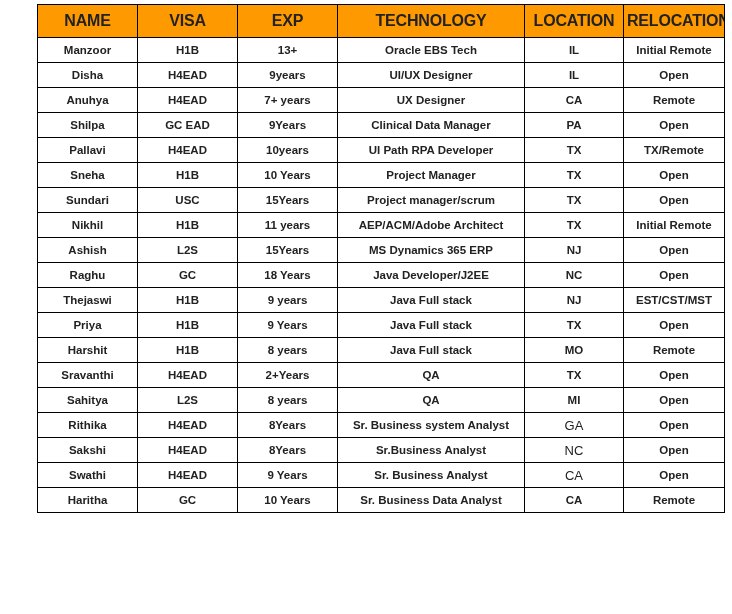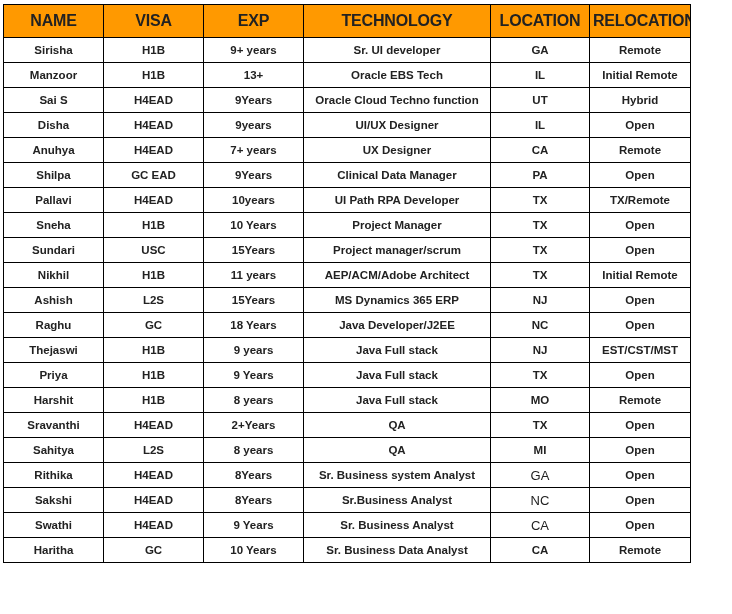--- a/index.html
+++ b/index.html
@@ -1,19 +1,19 @@
 <!DOCTYPE html>
 <html><head>
 <meta charset="utf-8">
 <style>
   html, body { margin: 0; padding: 0; background: #ffffff; }
   body { width: 732px; height: 614px; overflow: hidden; position: relative;
          font-family: "Liberation Sans", "DejaVu Sans", sans-serif; }
   table.hotlist {
-    position: absolute; left: 3px; top: 4px;
+    position: absolute; left: 37px; top: 4px;
     border-collapse: collapse; table-layout: fixed;
     width: 687px;
     padding-left: 17px;
   }
   table.hotlist th, table.hotlist td {
     border: 1px solid #000000; text-align: center; padding: 0;
     overflow: hidden; white-space: nowrap;
   }
   table.hotlist th {
     background: #ff9900; color: #222222; font-weight: bold;
@@ -48,42 +48,26 @@
       <th>NAME</th>
       <th>VISA</th>
       <th>EXP</th>
       <th>TECHNOLOGY</th>
       <th>LOCATION</th>
       <th class="reloc">RELOCATION</th>
     </tr>
   </thead>
   <tbody id="rows">
       <tr>
-        <td>Sirisha</td>
-        <td>H1B</td>
-        <td>9+ years</td>
-        <td>Sr. UI developer</td>
-        <td>GA</td>
-        <td>Remote</td>
-      </tr>
-      <tr>
         <td>Manzoor</td>
         <td>H1B</td>
         <td>13+</td>
         <td>Oracle EBS Tech</td>
         <td>IL</td>
         <td>Initial Remote</td>
-      </tr>
-      <tr>
-        <td>Sai S</td>
-        <td>H4EAD</td>
-        <td>9Years</td>
-        <td>Oracle Cloud Techno function</td>
-        <td>UT</td>
-        <td>Hybrid</td>
       </tr>
       <tr>
         <td>Disha</td>
         <td>H4EAD</td>
         <td>9years</td>
         <td>UI/UX Designer</td>
         <td>IL</td>
         <td>Open</td>
       </tr>
       <tr>

